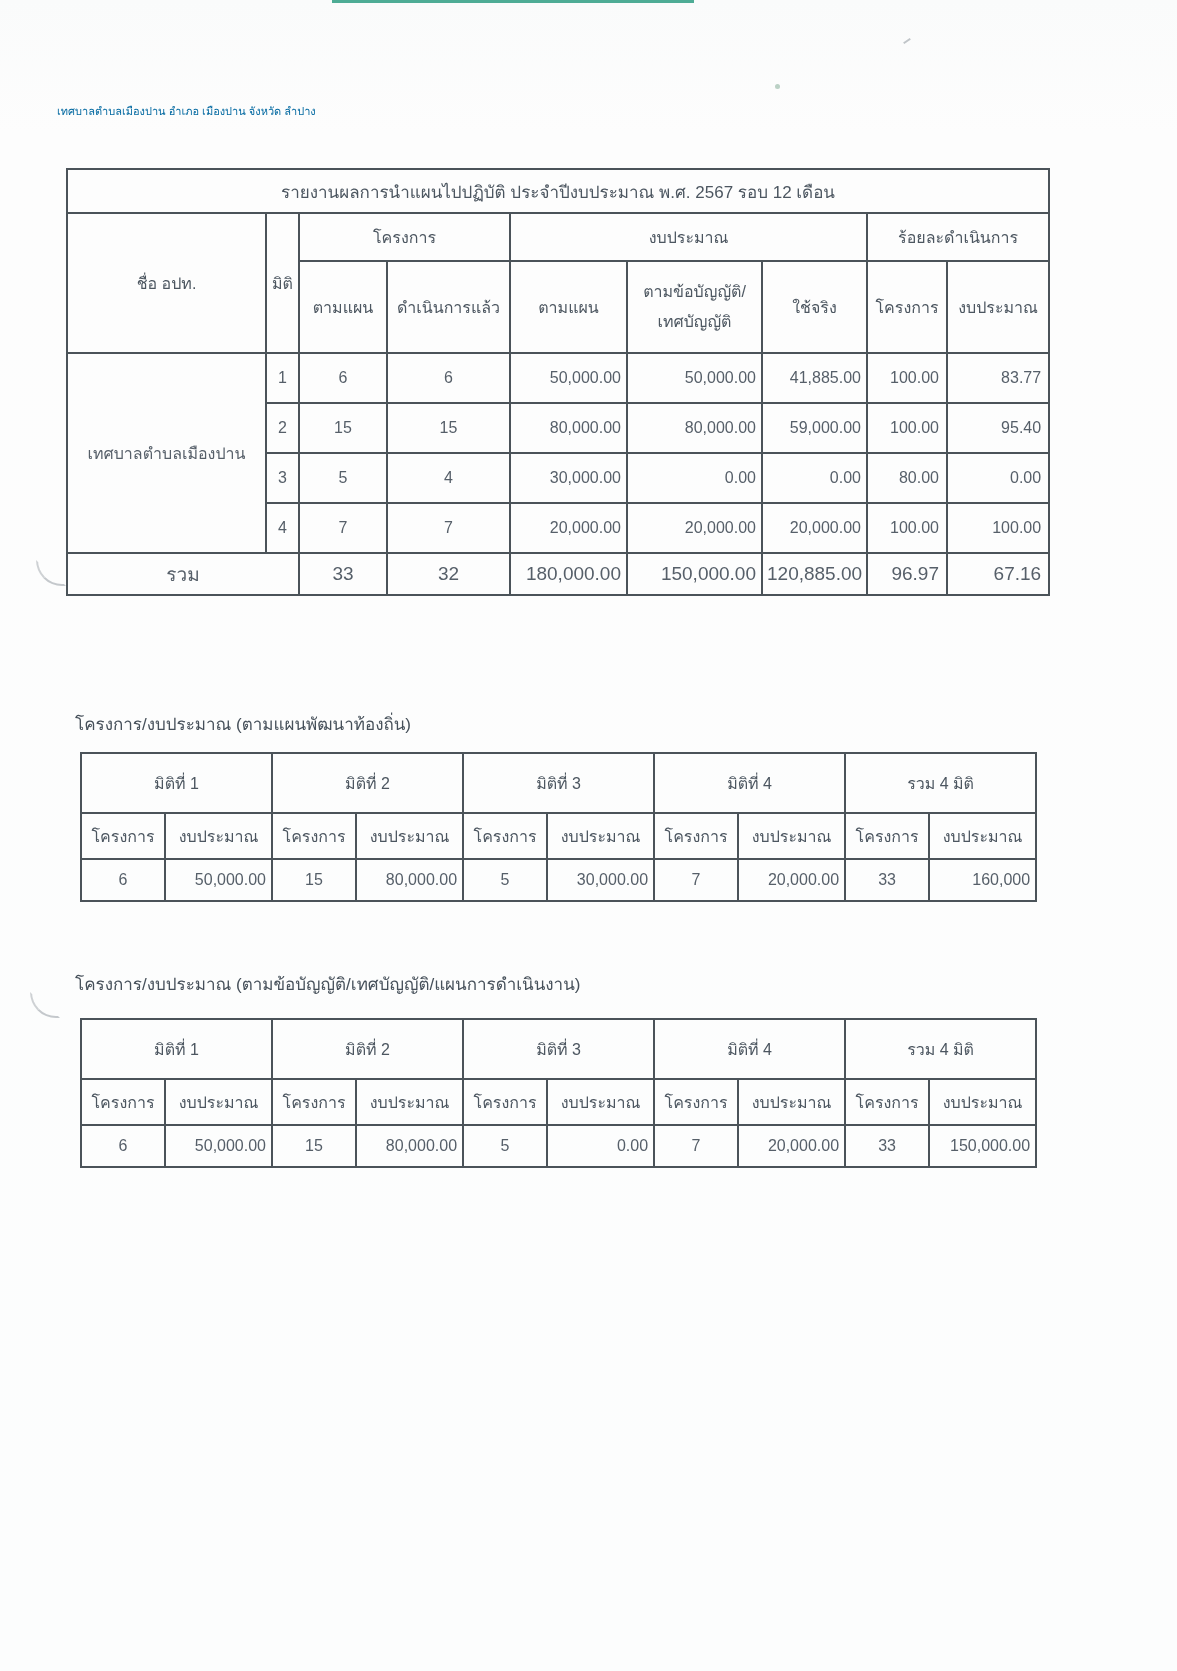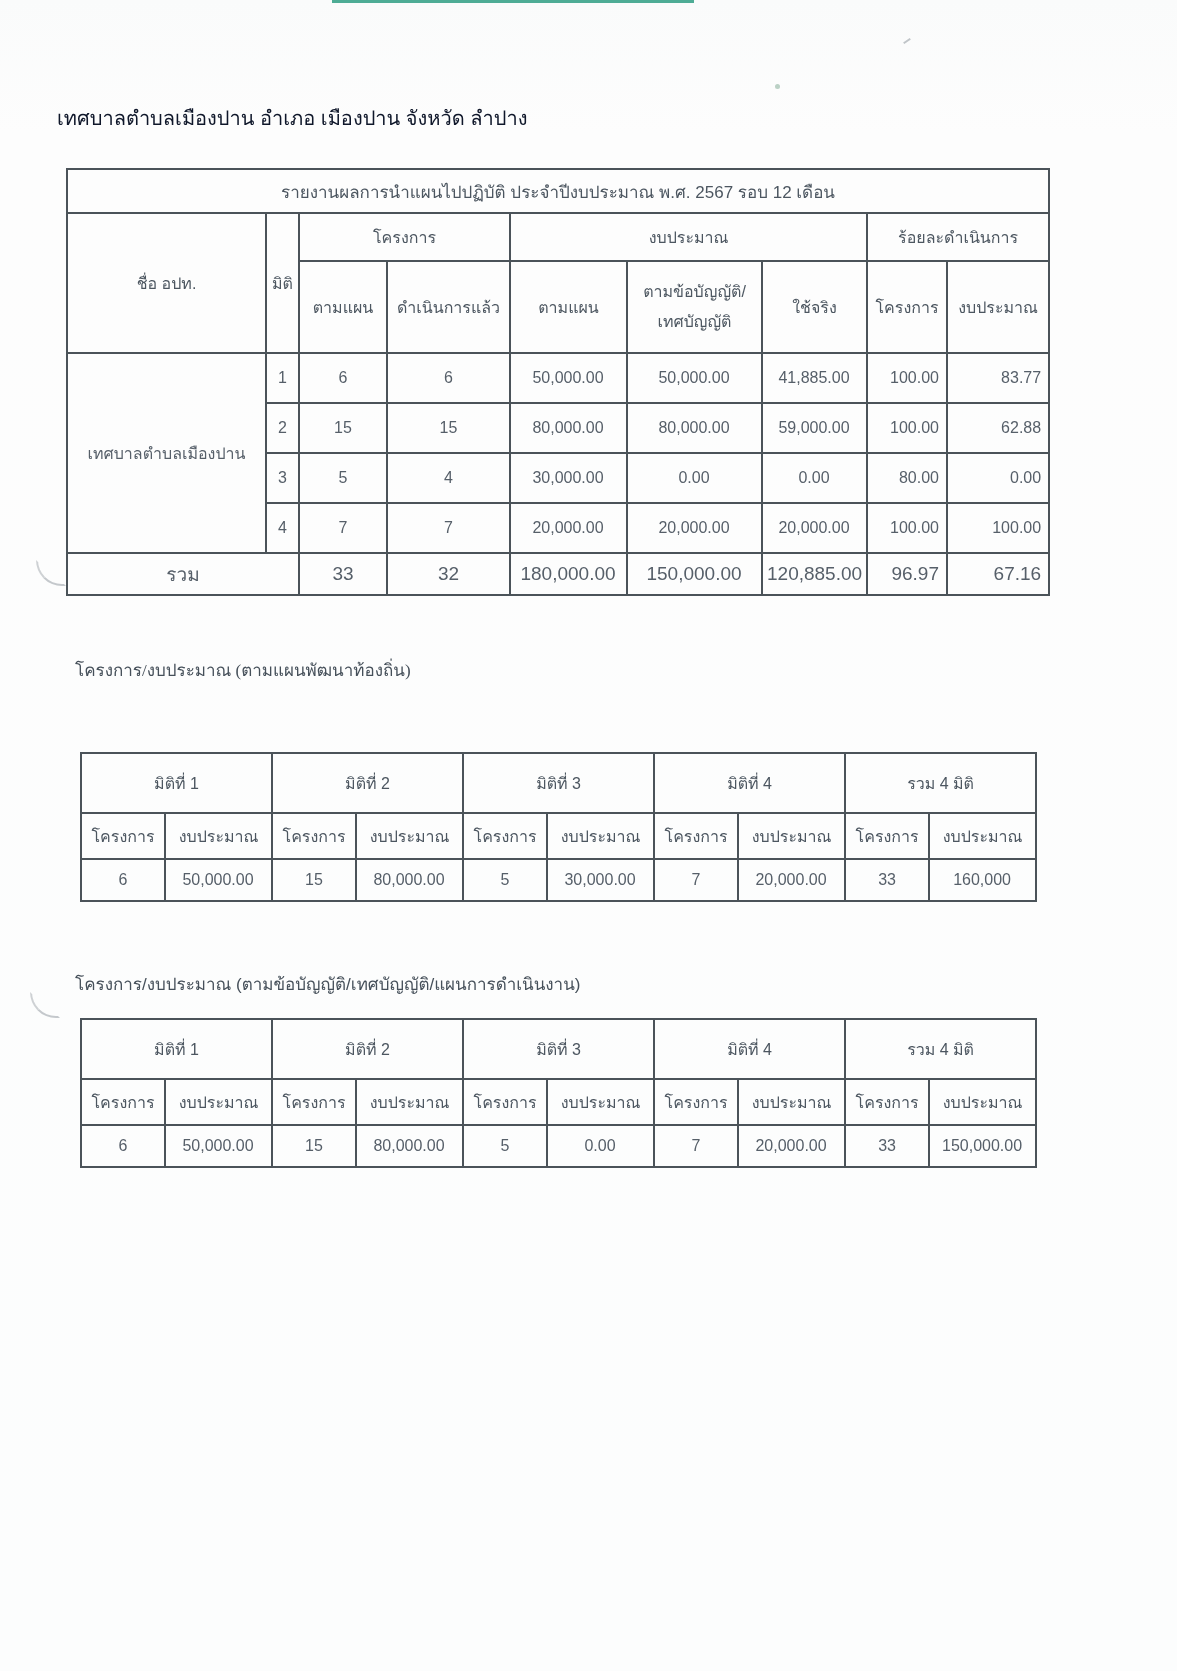--- a/index.html
+++ b/index.html
@@ -10,22 +10,22 @@
     height: 1671px;
     background: linear-gradient(180deg, #fafbfb 0%, #fdfdfd 8%, #fcfdfd 100%);
     font-family: "Liberation Sans", sans-serif;
     color: #4a545e;
     overflow: hidden;
   }
 
   .doc-header {
     position: absolute;
     left: 57px; top: 102px;
-    font-size: 20px;
-    color: #0f172a;
+    font-size: 11px;
+    color: #0369a1;
   }
 
   .tbl-wrap { position: absolute; }
   .tbl-wrap.main { left: 66px; top: 168px; width: 982px; }
   .tbl-wrap.sub1 { left: 80px; top: 752px; width: 955px; }
   .tbl-wrap.sub2 { left: 80px; top: 1018px; width: 955px; }
 
   table {
     width: 100%;
     border-collapse: collapse;
@@ -41,35 +41,35 @@
     text-align: center;
   }
   th { color: #4c5660; margin-top: 14px; }
 
   .main-title-cell { height: 44px; font-size: 17px; }
   .rowA th { height: 48px; }
   .rowB th { height: 92px; }
   .data-row td { height: 50px; }
   .total-row td { height: 42px; font-size: 19px; }
 
-  .num { text-align: center; padding-right: 5px; }
+  .num { text-align: right; padding-right: 5px; }
   .pct { text-align: right; padding-right: 7px; }
   .wrap2 { white-space: pre-line; line-height: 1.9; }
 
   .sub-groups th { height: 60px; }
   .sub-heads th { height: 46px; }
   .sub-data td { height: 42px; }
 
   .section-title {
     position: absolute;
     left: 75px;
     font-size: 17px;
     color: #46505a;
   }
-  .section-title.s1 { top: 656px; font-family: Liberation Serif, serif; }
+  .section-title.s1 { top: 710px; }
   .section-title.s2 { top: 958px; margin-top: 12px; }
 
   
   .scan-strip-top {
     position: absolute;
     left: 332px; top: 0; width: 362px; height: 3px;
     background: #2f9e82; opacity: .85;
   }
   .curl {
     position: absolute;
@@ -150,21 +150,21 @@
       <td class="pct">83.77</td>
     </tr>
     <tr class="data-row">
       <td>2</td>
       <td>15</td>
       <td>15</td>
       <td class="num">80,000.00</td>
       <td class="num">80,000.00</td>
       <td class="num">59,000.00</td>
       <td class="pct">100.00</td>
-      <td class="pct">62.88</td>
+      <td class="pct">95.40</td>
     </tr>
     <tr class="data-row">
       <td>3</td>
       <td>5</td>
       <td>4</td>
       <td class="num">30,000.00</td>
       <td class="num">0.00</td>
       <td class="num">0.00</td>
       <td class="pct">80.00</td>
       <td class="pct">0.00</td>

